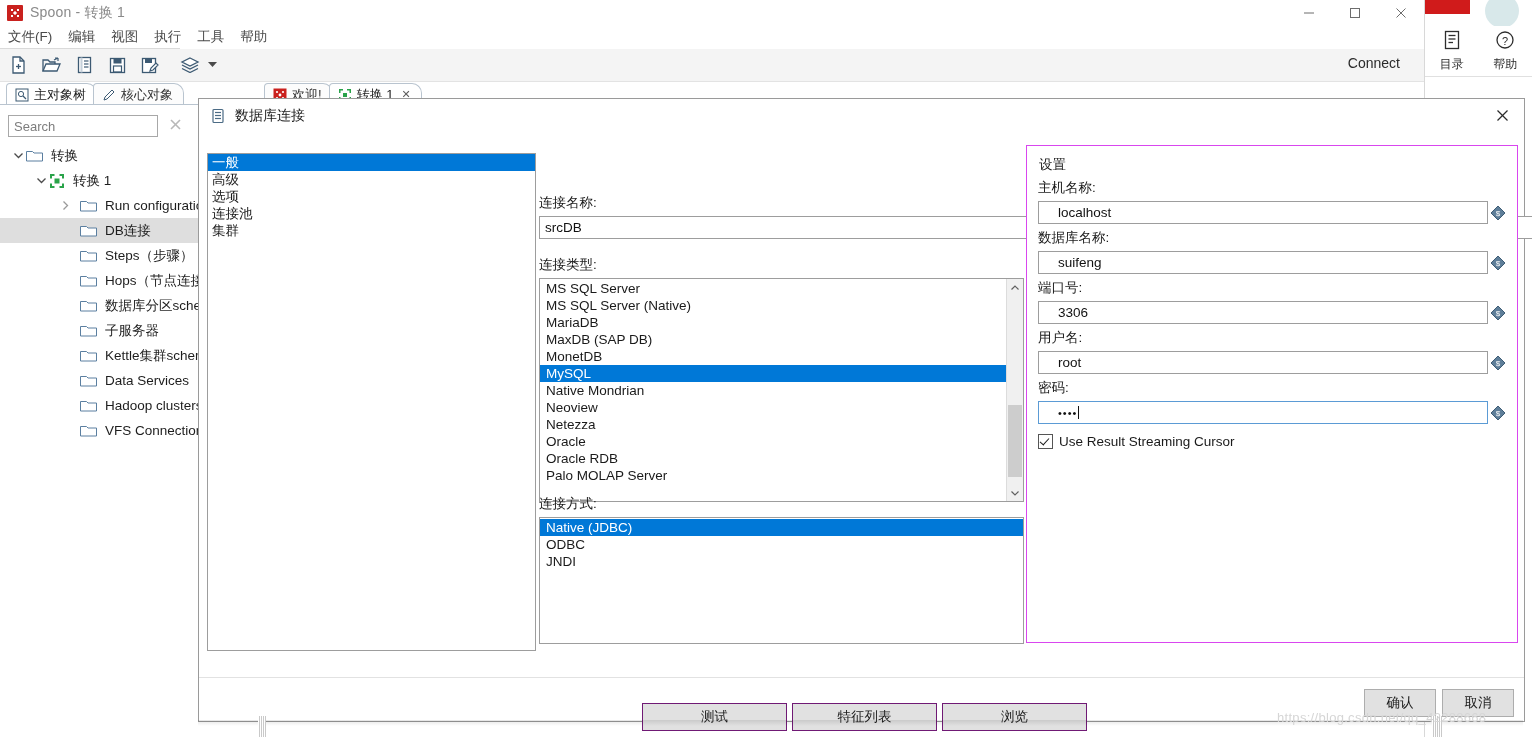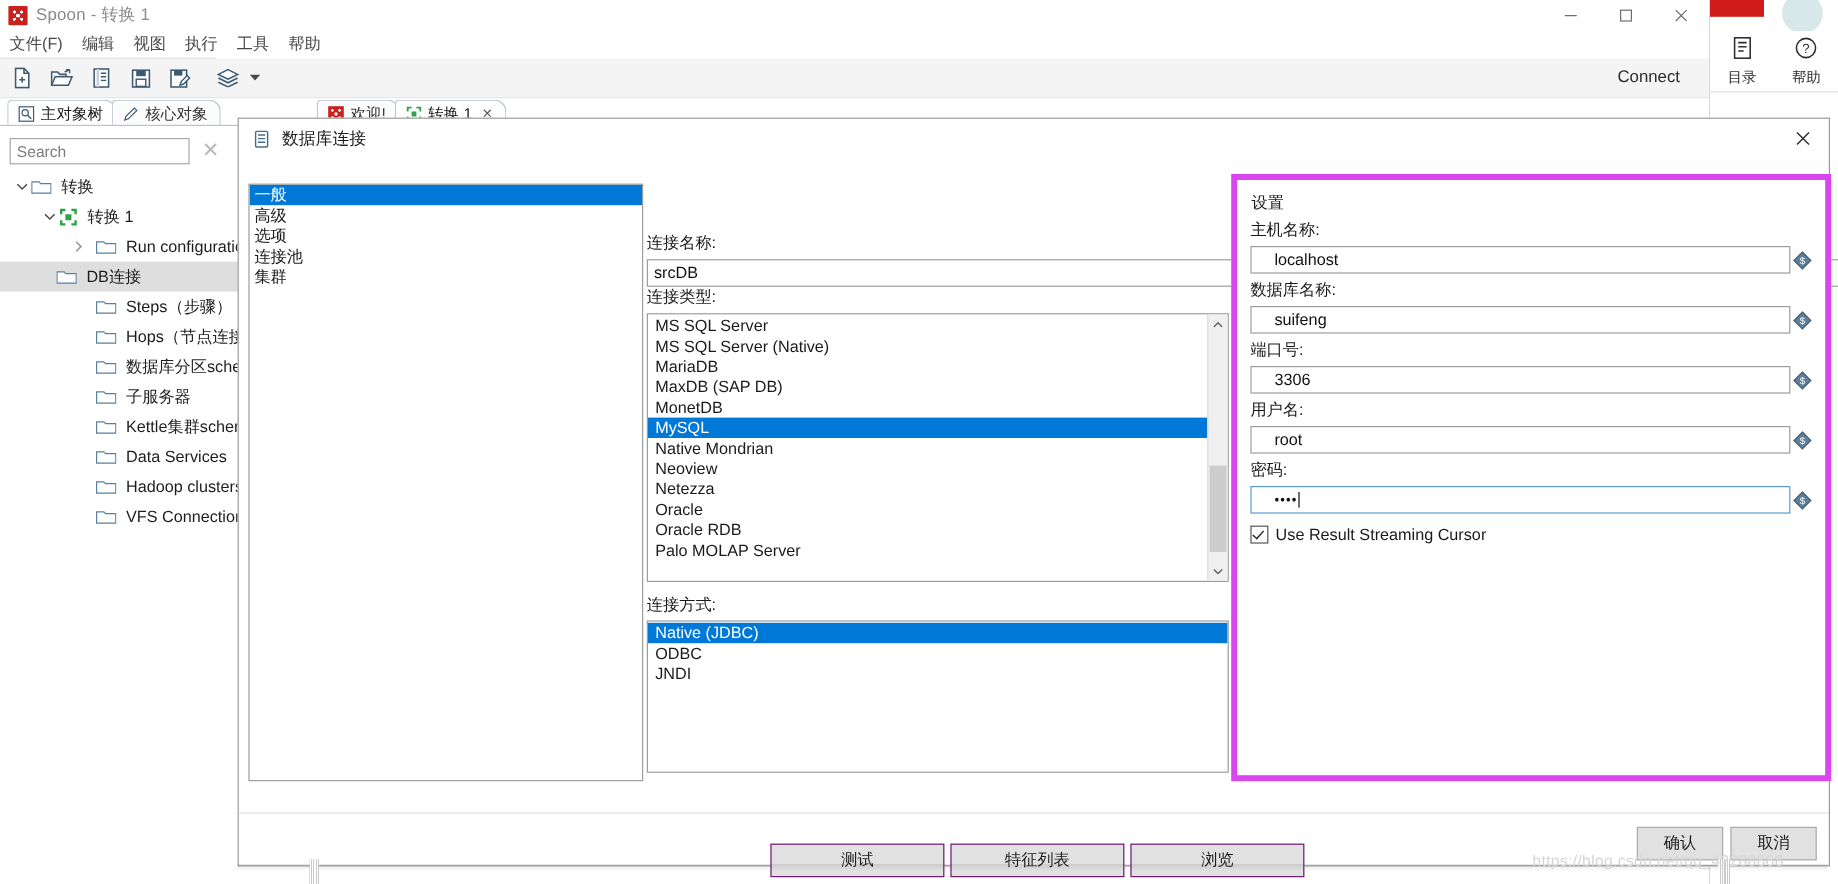--- a/index.html
+++ b/index.html
@@ -210,21 +210,21 @@
   .vs-btn {
     width: 16px; height: 16px; display: flex; align-items: center; justify-content: center;
     color: #606060; font-size: 8px;
   }
   .vs-btn.bottom { position: absolute; bottom: 0; left: 0; }
   .vs-thumb { position: absolute; left: 1px; width: 14px; background: #cdcdcd; }
 
   
   .grpbox {
     position: absolute; left: 827px; top: 46px; width: 490px; height: 496px;
-    border: 5px solid #d946ef; background: #ffffff;
+    border: 1px solid #d946ef; background: #ffffff;
   }
   .grp-title { position: absolute; left: 12px; top: 10px; font-size: 13.5px; color: #1a1a1a; }
   .setting-row { position: relative; }
   .setting-row .lab { font-size: 13.5px; color: #1a1a1a; margin-bottom: 4px; }
   .inwrap { position: relative; display: flex; align-items: center; }
   .inwrap .box {
     flex: 1 1 auto; height: 23px; border: 1px solid #9d9d9d; background: #fff;
     box-sizing: border-box; display: flex; align-items: center; padding-left: 19px;
     font-size: 13.5px; color: #111;
   }
@@ -471,21 +471,21 @@
               </svg>
           </span>
           <span class="folder" style="margin-left:6px">
             <svg width="17" height="13" viewBox="0 0 17 13">
                 <path d="M0.5 2.5h6l1.5 1.5h8.5v8H0.5z" fill="#fff" stroke="#5b7fa0" stroke-width="1"></path>
               </svg>
           </span>
           <span>Run configurations</span>
         </div>
 
-        <div class="tnode sel" style="padding-left:47px">
+        <div class="tnode sel" style="padding-left:80px">
           <span class="folder">
             <svg width="17" height="13" viewBox="0 0 17 13">
                 <path d="M0.5 2.5h6l1.5 1.5h8.5v8H0.5z" fill="#fff" stroke="#5b7fa0" stroke-width="1"></path>
               </svg>
           </span>
           <span>DB连接</span>
         </div>
 
         <div class="tnode" style="padding-left:80px">
           <span class="folder">
@@ -618,21 +618,21 @@
       <div class="cat-item">选项</div>
       <div class="cat-item">连接池</div>
       <div class="cat-item">集群</div>
     </div>
 
     <div class="mid" style="top:95px; width:1177px;">
       <div class="field-label">连接名称:</div>
       <div class="txtin">srcDB</div>
     </div>
 
-    <div class="mid" style="top:140px; width:485px;">
+    <div class="mid" style="top:157px; width:485px;">
       <div class="field-label">连接类型:</div>
       <div class="listbox" style="height:222px;">
         <div style="padding-top:1px;">
           <div class="lb-item">MS SQL Server</div>
           <div class="lb-item">MS SQL Server (Native)</div>
           <div class="lb-item">MariaDB</div>
           <div class="lb-item">MaxDB (SAP DB)</div>
           <div class="lb-item">MonetDB</div>
           <div class="lb-item sel" style="margin-right:16px">MySQL</div>
           <div class="lb-item">Native Mondrian</div>

